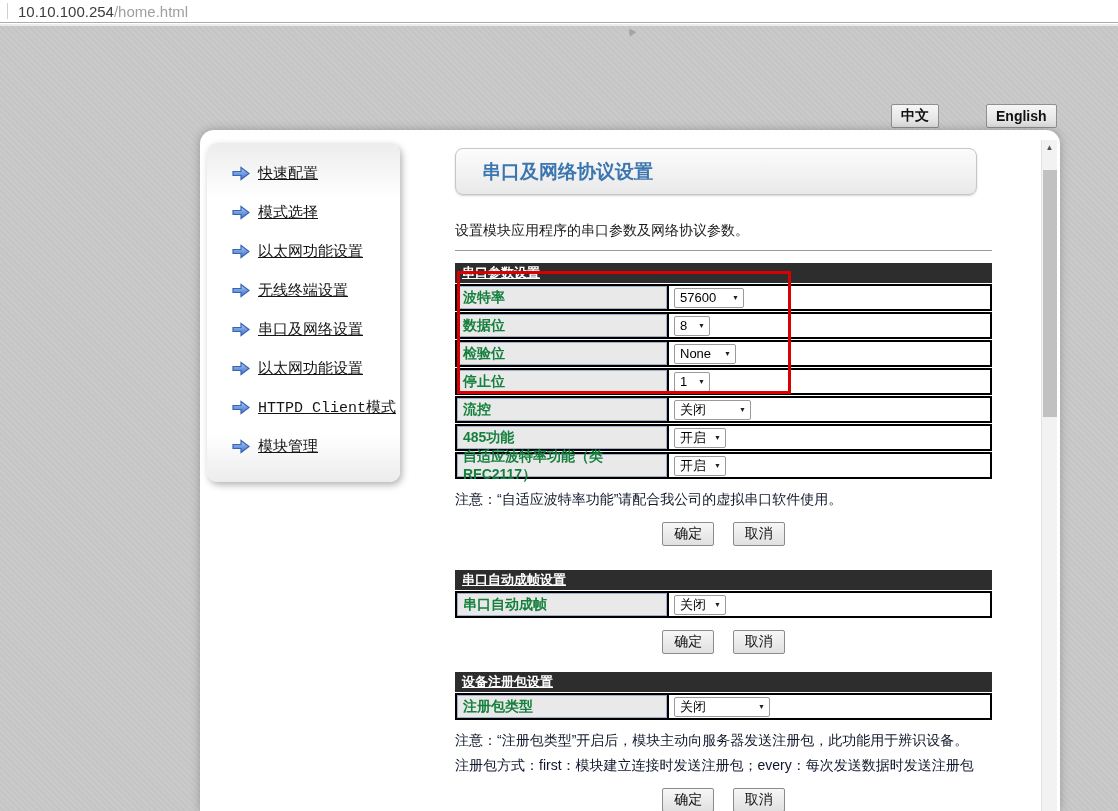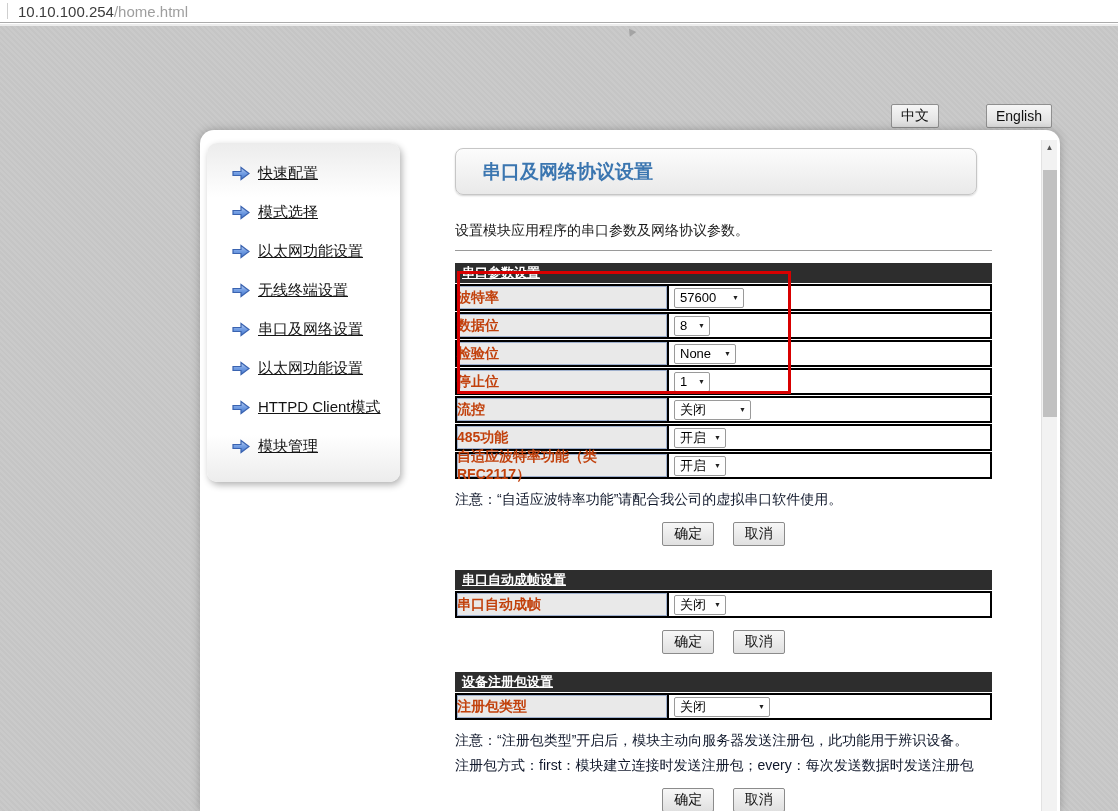--- a/index.html
+++ b/index.html
@@ -20,42 +20,42 @@
 
   
   .cursor { position: absolute; left: 627px; top: 28px; width: 0; height: 0;
             border-left: 4px solid transparent; border-right: 4px solid transparent;
             border-bottom: 7px solid #9a9a9a; transform: rotate(-35deg); opacity: .8; }
 
   
   .lang-btn { position: absolute; height: 24px; padding: 0 9px; font-size: 14px;
               font-family: "Liberation Sans", sans-serif;
               background: linear-gradient(#f6f6f6, #dddddd); border: 1px solid #8f8f8f;
-              border-radius: 2px; color: #111; cursor: default; }
+              border-radius: 2px; color: #111; cursor: default; font-weight: bold; }
   #btn-cn { left: 891px; top: 104px; }
   #btn-en { left: 986px; top: 104px; }
 
   
   .content-card { position: absolute; left: 200px; top: 130px; width: 860px; height: 681px;
                   background: #fff; border-radius: 14px 14px 0 0;
                   box-shadow: 0 0 10px rgba(0,0,0,.25); }
 
   
   .scrollbar { position: absolute; left: 841px; top: 10px; width: 16px; height: 671px;
                background: #f2f2f2; border-left: 1px solid #e2e2e2; }
   .sb-up { height: 16px; text-align: center; font-size: 8px; line-height: 16px; color: #555; }
   .sb-thumb { position: absolute; left: 1px; top: 30px; width: 14px; height: 247px; background: #c1c1c1; }
 
   
   .sidebar-card { position: absolute; left: 7px; top: 13px; width: 193px; height: 339px;
                   border-radius: 10px;
                   background: linear-gradient(180deg, #ececec, #ffffff 16%, #ffffff 86%, #ececec);
                   box-shadow: 2px 3px 7px rgba(0,0,0,.3);
                   padding: 11px 0 0 25px; }
-  .side-item { height: 39px; display: flex; align-items: center; gap: 8px; }
+  .side-item { height: 39px; display: flex; align-items: center; gap: 8px; font-family: Liberation Mono, monospace; }
   .side-link { font-size: 15px; color: #141414; text-decoration: underline; cursor: pointer; white-space: nowrap; }
   .arrow-icon { display: inline-flex; width: 18px; height: 15px; flex: 0 0 18px; }
 
   
   .main-col { position: absolute; left: 255px; top: 18px; width: 537px; }
   .title-bar { width: 522px; height: 47px; border: 1px solid #c6c6c6; border-radius: 8px;
                background: linear-gradient(#fcfcfc, #e9e9e9);
                box-shadow: 0 1px 2px rgba(0,0,0,.18);
                font-size: 19px; font-weight: bold; color: #3b76b0;
                line-height: 46px; padding-left: 26px; }
@@ -65,21 +65,21 @@
   #sections > .section:first-child { margin-top: 12px; }
   .section + .section { margin-top: 24px; }
   #sections > .section:nth-child(3) { margin-top: 18px; }
 
   .tbl { width: 537px; }
   .tbl-head { height: 20px; background: #2d2d2d; color: #fff; font-size: 13px; font-weight: bold;
               line-height: 20px; padding-left: 7px; text-decoration: underline; }
   .row { display: flex; height: 27px; margin-top: 1px; border: 2px solid #000; background: #fff; }
   .cell-label { width: 212px; border-right: 2px solid #000; background: #e9e9e9;
                 box-shadow: inset 0 0 0 1px #9fb0cd; display: flex; align-items: center;
-                padding-left: 0; font-size: 14px; font-weight: bold; color: #c2410c; }
+                padding-left: 6px; font-size: 14px; font-weight: bold; color: #15803d; }
   .cell-value { flex: 1; display: flex; align-items: center; padding-left: 5px; }
 
   .select { position: relative; display: inline-flex; align-items: center; height: 20px;
             border: 1px solid #9a9a9a; border-radius: 2px; background: #fff;
             font-size: 13px; color: #000; padding-left: 5px; cursor: default; }
   .select .caret { position: absolute; right: 4px; font-size: 7px; color: #222; }
 
   .notes .note { margin-top: 12px; font-size: 14px; color: #0f172a; height: 19px; white-space: nowrap; }
   .notes .note + .note { margin-top: 6px; }
 

